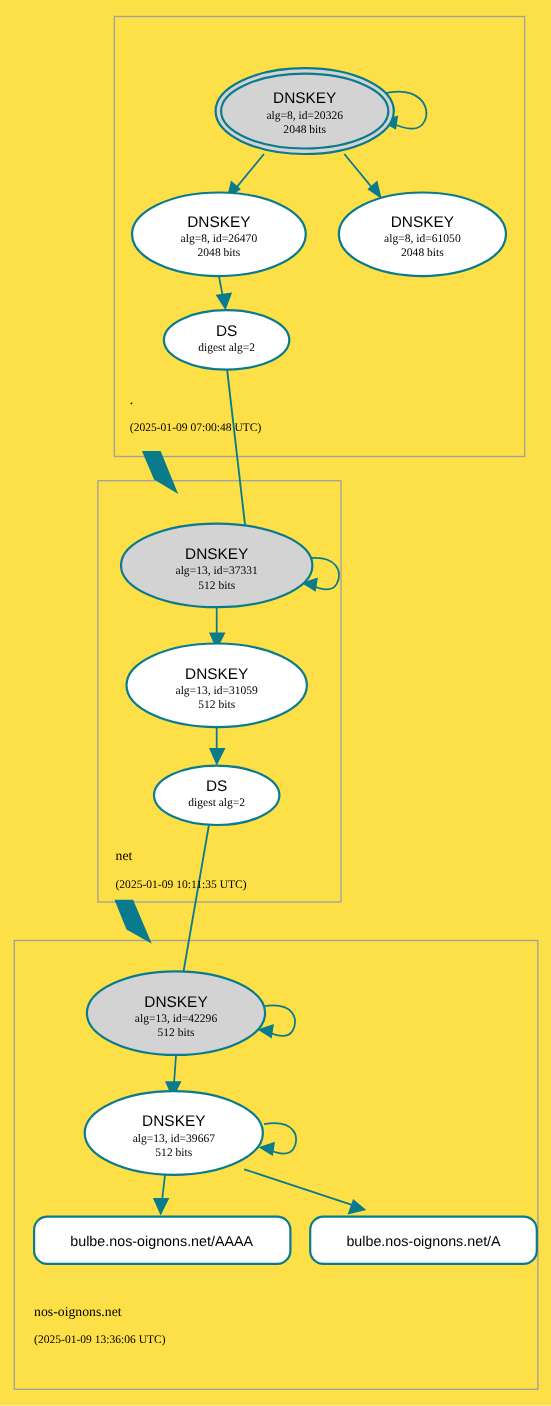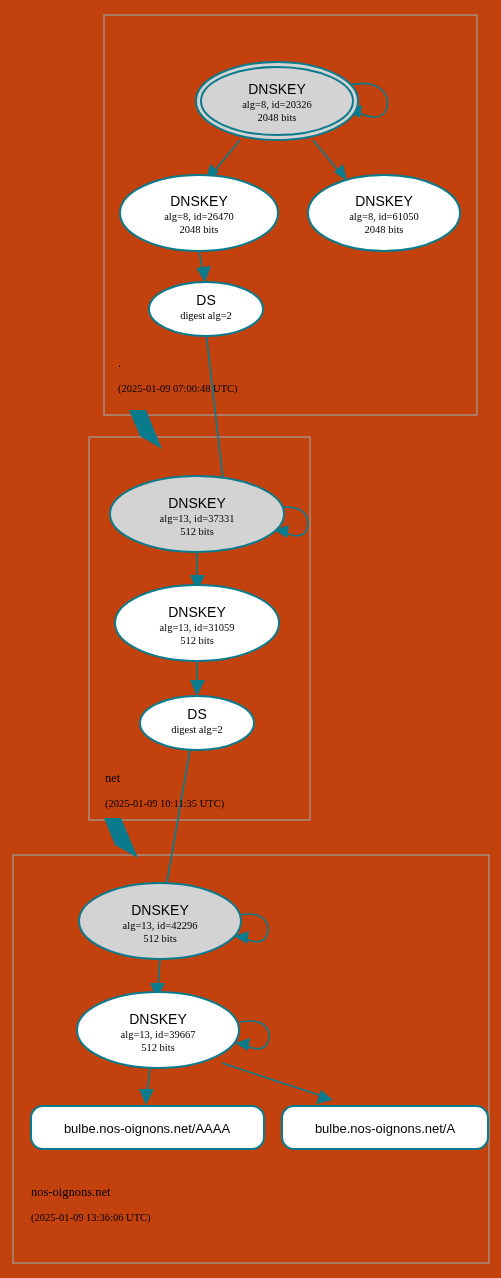--- a/index.html
+++ b/index.html
@@ -8,21 +8,21 @@
     padding: 0;
     background: #ffffff;
   }
   body {
     font-family: "Liberation Sans", sans-serif;
   }
   #canvas {
     position: relative;
     width: 501px;
     height: 1278px;
-    background: #c2410c;
+    background: #fde047;
     overflow: hidden;
   }
   svg.layer {
     position: absolute;
     left: 0;
     top: 0;
     width: 501px;
     height: 1278px;
     overflow: visible;
   }

